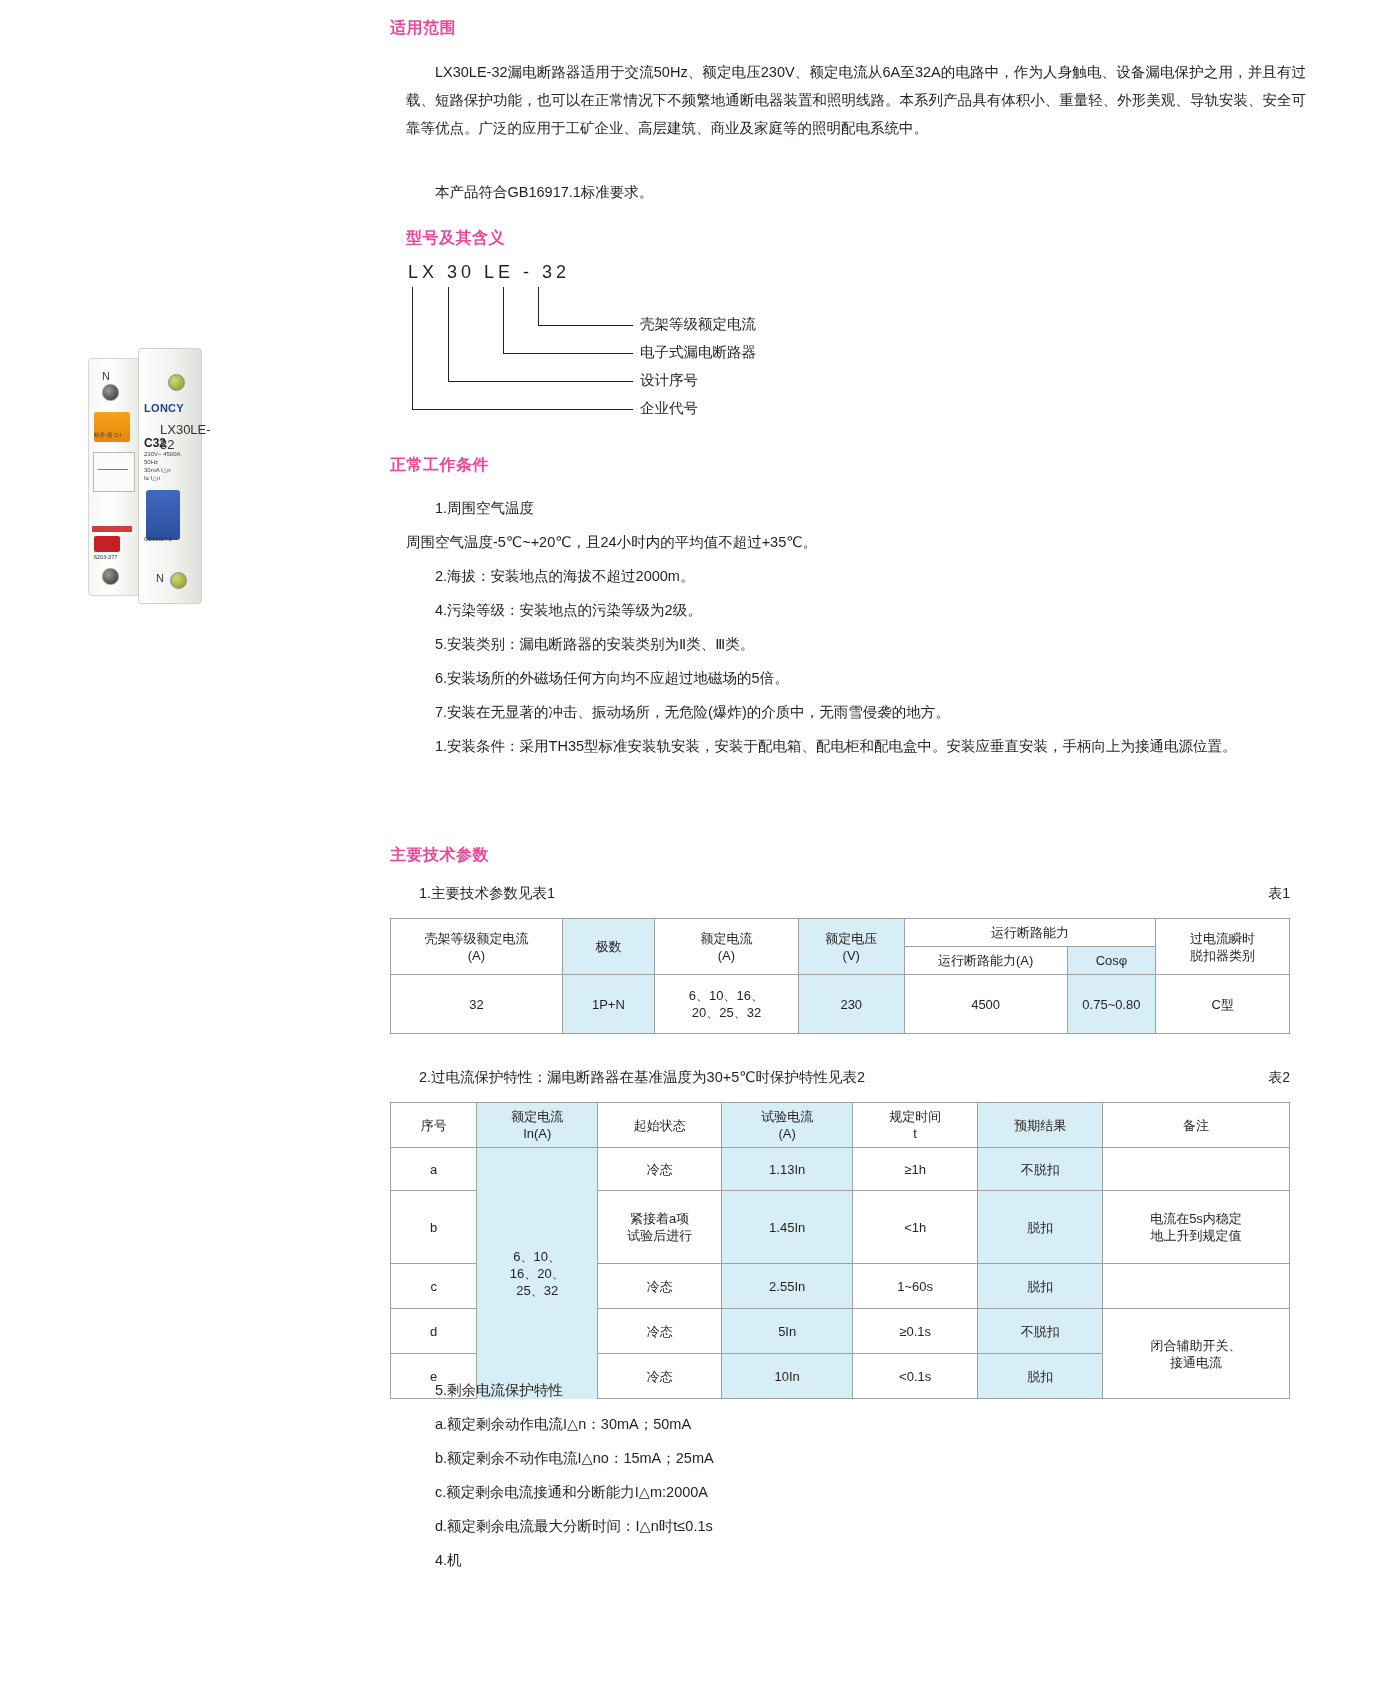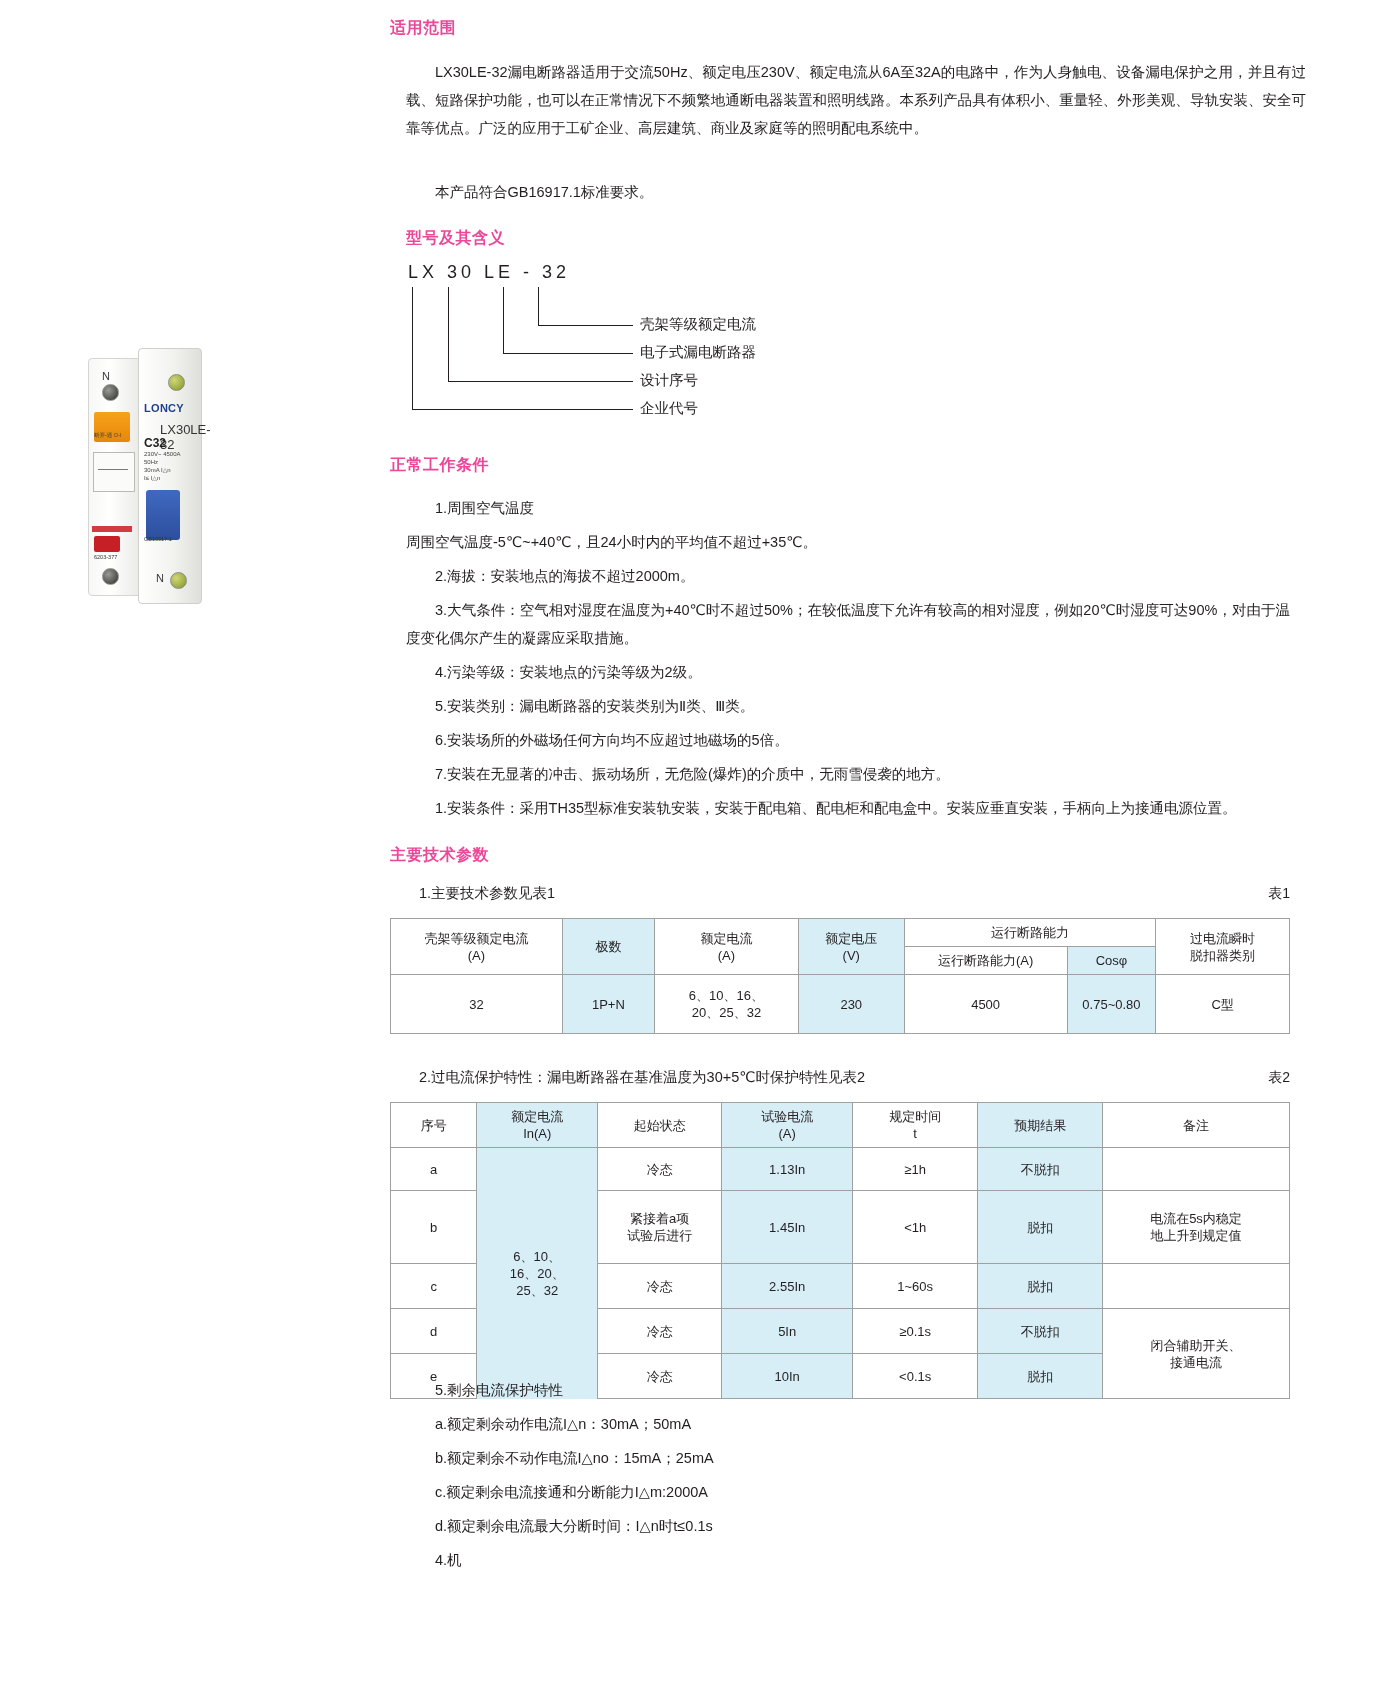--- a/index.html
+++ b/index.html
@@ -351,23 +351,22 @@
         <div class="leader-label" style="left:250px; top:28px;">壳架等级额定电流</div>
         <div class="leader-label" style="left:250px; top:56px;">电子式漏电断路器</div>
         <div class="leader-label" style="left:250px; top:84px;">设计序号</div>
         <div class="leader-label" style="left:250px; top:112px;">企业代号</div>
       </div>
     </div>
 
     <h2 class="sec" id="sec-cond">正常工作条件</h2>
     <div id="cond-block">
       <p class="para indent tight">1.周围空气温度</p>
-      <p class="para tight">周围空气温度-5℃~+40℃，且24小时内的平均值不超过+35℃。</p>
+      <p class="para tight">周围空气温度-5℃~+20℃，且24小时内的平均值不超过+35℃。</p>
       <p class="para indent tight">2.海拔：安装地点的海拔不超过2000m。</p>
-      <p class="para indent tight">3.大气条件：空气相对湿度在温度为+40℃时不超过50%；在较低温度下允许有较高的相对湿度，例如20℃时湿度可达90%，对由于温度变化偶尔产生的凝露应采取措施。</p>
       <p class="para indent tight">4.污染等级：安装地点的污染等级为2级。</p>
       <p class="para indent tight">5.安装类别：漏电断路器的安装类别为Ⅱ类、Ⅲ类。</p>
       <p class="para indent tight">6.安装场所的外磁场任何方向均不应超过地磁场的5倍。</p>
       <p class="para indent tight">7.安装在无显著的冲击、振动场所，无危险(爆炸)的介质中，无雨雪侵袭的地方。</p>
       <p class="para indent tight">1.安装条件：采用TH35型标准安装轨安装，安装于配电箱、配电柜和配电盒中。安装应垂直安装，手柄向上为接通电源位置。</p>
     </div>
 
     <h2 class="sec" id="sec-param">主要技术参数</h2>
 
     <div id="param-line1" class="caption-row">

